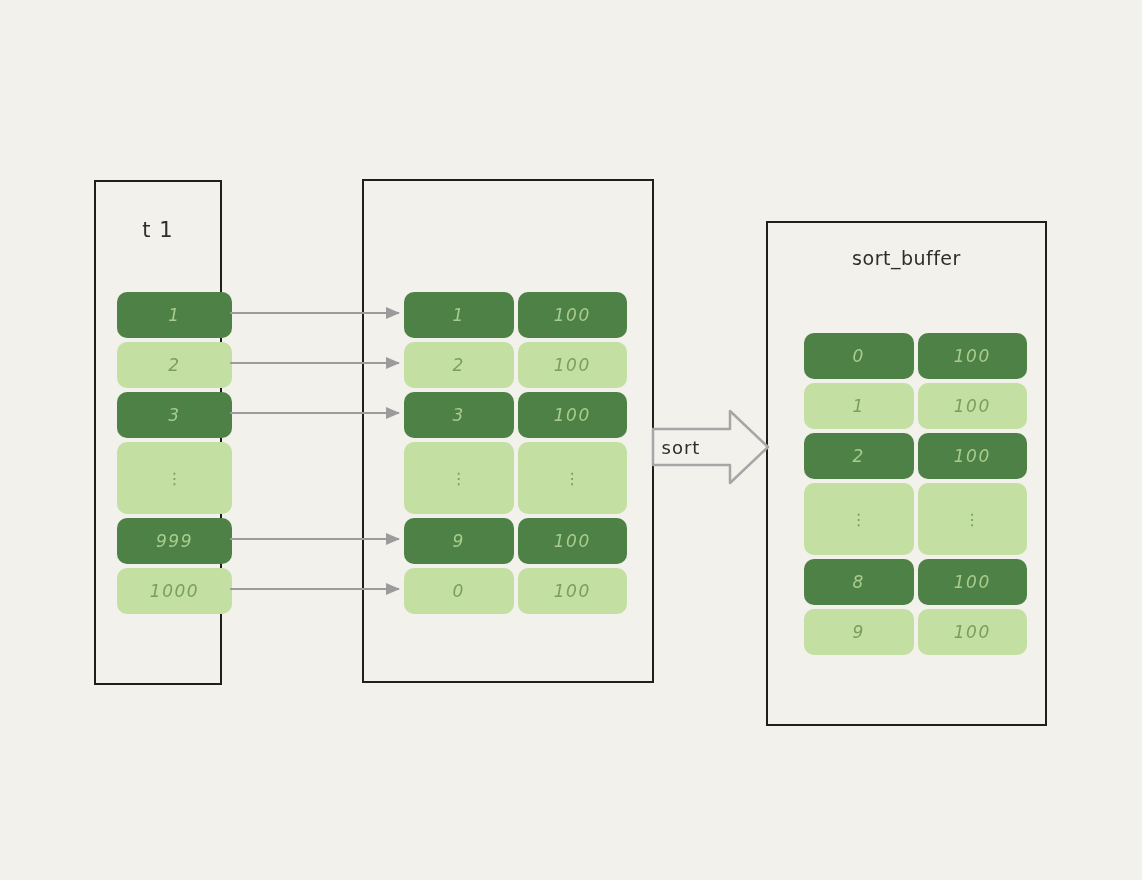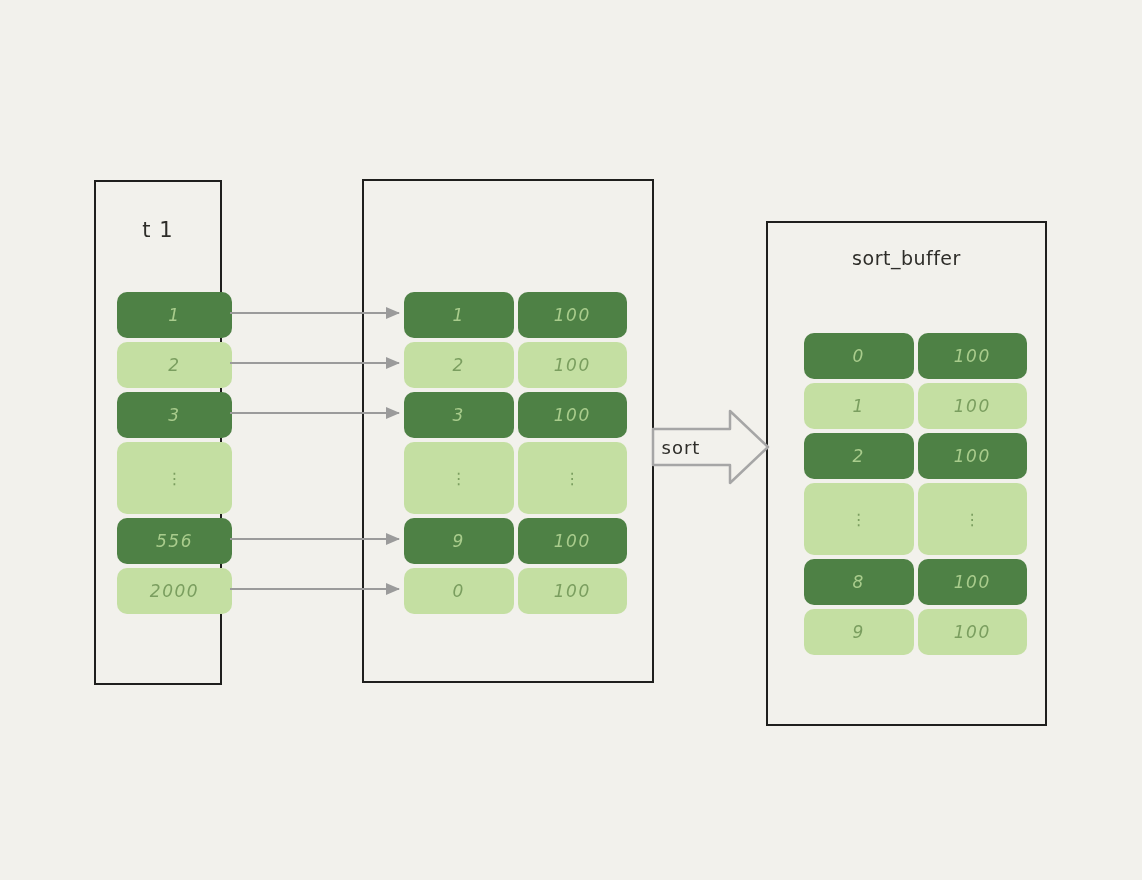--- a/index.html
+++ b/index.html
@@ -97,24 +97,24 @@
         <div class="row">
           <div class="cell light">2</div>
         </div>
         <div class="row">
           <div class="cell dark">3</div>
         </div>
         <div class="row dots">
           <div class="cell light">⋮</div>
         </div>
         <div class="row">
-          <div class="cell dark">556</div>
+          <div class="cell dark">999</div>
         </div>
         <div class="row">
-          <div class="cell light">2000</div>
+          <div class="cell light">1000</div>
         </div>
       </div>
   </div>
 
   <div class="panel" id="panel-temporary">
     <div class="rows">
         <div class="row">
           <div class="cell dark">1</div>
           <div class="cell dark">100</div>
         </div>

